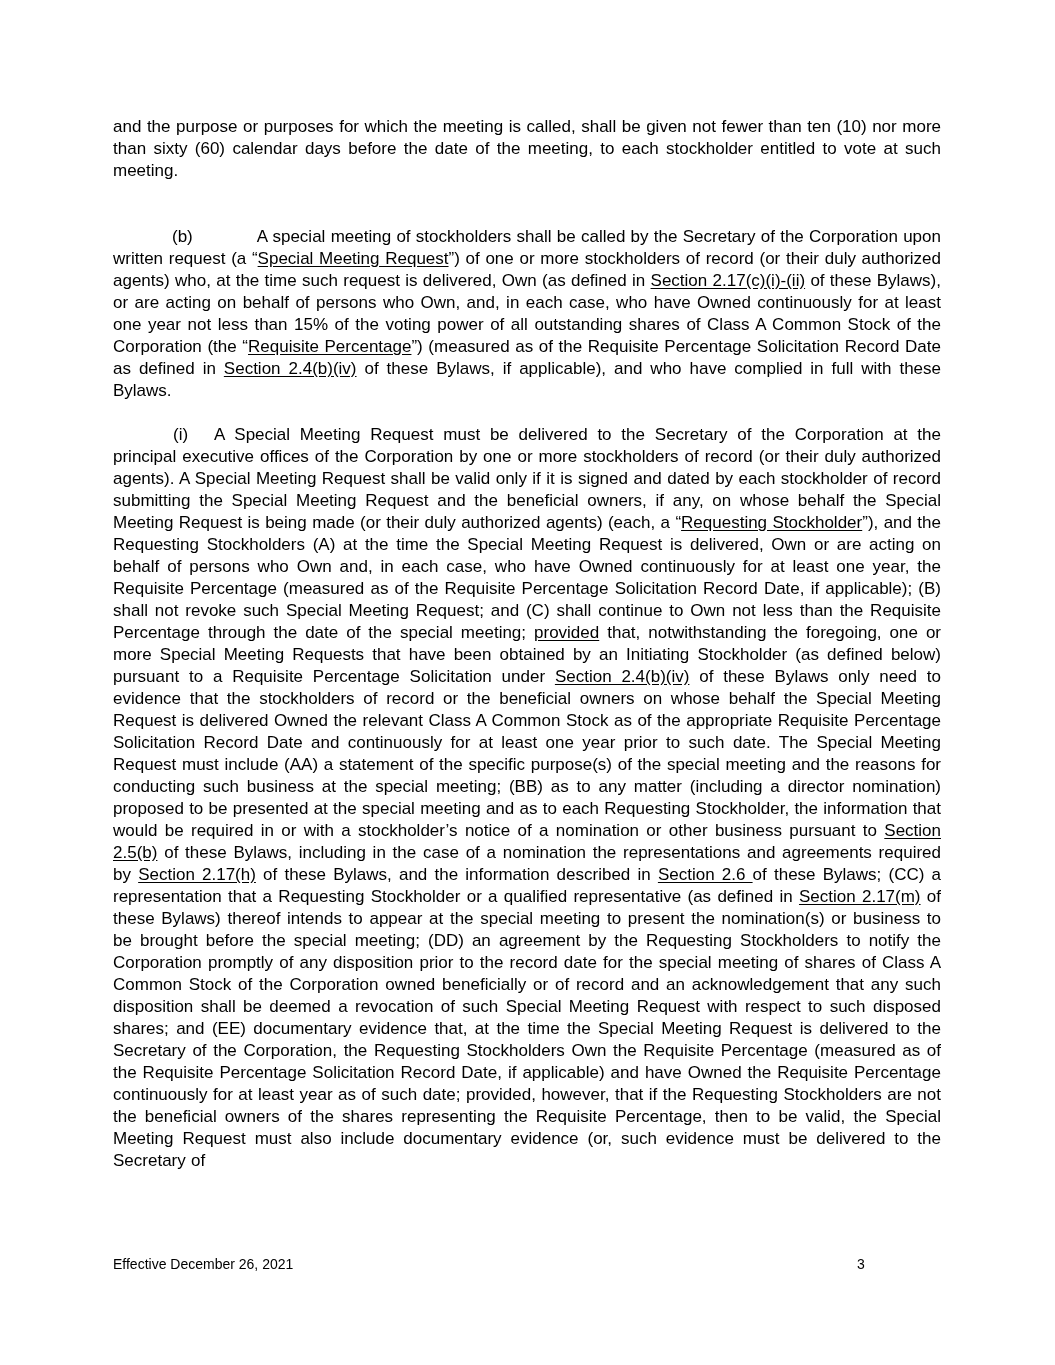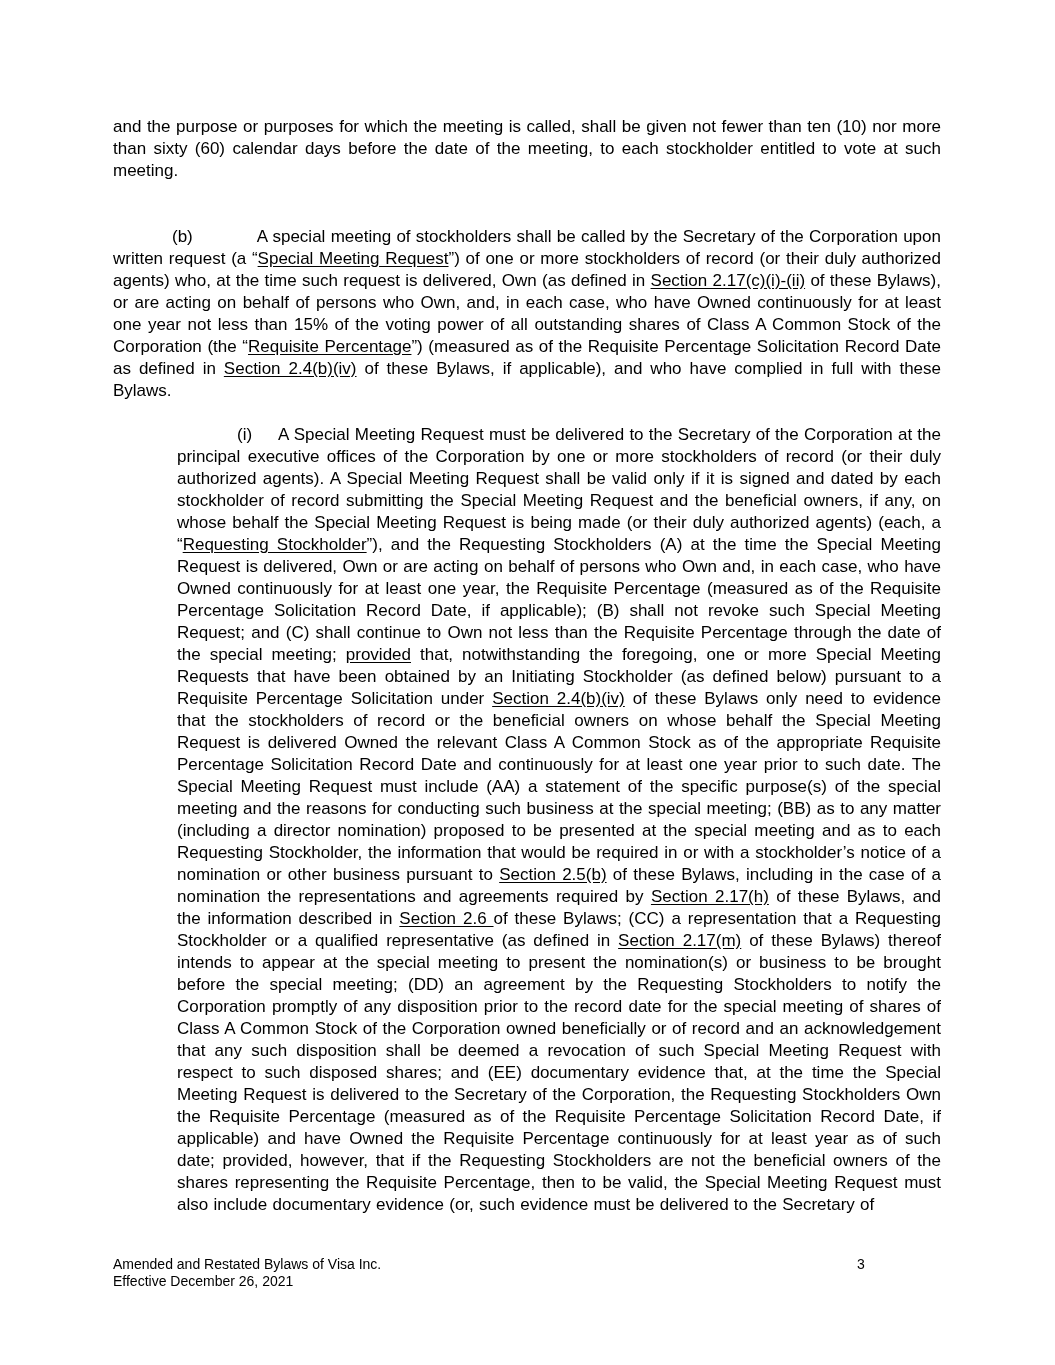--- a/index.html
+++ b/index.html
@@ -27,21 +27,21 @@
   }
   p.par {
     margin: 0 0 22px 0;
     font-size: 17px;
     line-height: 22px;
     text-align: justify;
     color: #000000;
     word-spacing: 0.5px;
   }
   p.first-indent { text-indent: 59px; margin-top: 44px; }
-  p.block-indent { margin-left: 64px; text-indent: 60px; }
+  p.block-indent { text-indent: 60px; }
   .tab { display: inline-block; }
   p.first-indent .tab { width: 64px; }
   p.block-indent .tab { width: 26px; }
   .uline { text-decoration: underline; text-underline-offset: 2px; }
   .footer {
     position: absolute;
     left: 113px;
     top: 1256px;
     width: 828px;
     font-size: 14px;
@@ -59,17 +59,16 @@
 </head>
 <body>
 
 <div class="page">
   <main class="content" id="paragraphs">
       <p class="par plain"><span>and the purpose or purposes for which the meeting is called, shall be given not fewer than ten (10) nor more than sixty (60) calendar days before the date of the meeting, to each stockholder entitled to vote at such meeting.</span></p>
       <p class="par first-indent"><span>(b)</span><span class="tab"></span><span>A special meeting of stockholders shall be called by the Secretary of the Corporation upon written request (a “</span><span class="uline">Special Meeting Request</span><span>”) of one or more stockholders of record (or their duly authorized agents) who, at the time such request is delivered, Own (as defined in </span><span class="uline">Section 2.17(c)(i)-(ii)</span><span> of these Bylaws), or are acting on behalf of persons who Own, and, in each case, who have Owned continuously for at least one year not less than 15% of the voting power of all outstanding shares of Class A Common Stock of the Corporation (the “</span><span class="uline">Requisite Percentage</span><span>”) (measured as of the Requisite Percentage Solicitation Record Date as defined in </span><span class="uline">Section 2.4(b)(iv)</span><span> of these Bylaws, if applicable), and who have complied in full with these Bylaws.</span></p>
       <p class="par block-indent"><span>(i)</span><span class="tab"></span><span>A Special Meeting Request must be delivered to the Secretary of the Corporation at the principal executive offices of the Corporation by one or more stockholders of record (or their duly authorized agents).  A Special Meeting Request shall be valid only if it is signed and dated by each stockholder of record submitting the Special Meeting Request and the beneficial owners, if any, on whose behalf the Special Meeting Request is being made (or their duly authorized agents) (each, a “</span><span class="uline">Requesting Stockholder</span><span>”), and the Requesting Stockholders (A) at the time the Special Meeting Request is delivered, Own or are acting on behalf of persons who Own and, in each case, who have Owned continuously for at least one year, the Requisite Percentage (measured as of the Requisite Percentage Solicitation Record Date, if applicable); (B) shall not revoke such Special Meeting Request; and (C) shall continue to Own not less than the Requisite Percentage through the date of the special meeting; </span><span class="uline">provided</span><span> that, notwithstanding the foregoing, one or more Special Meeting Requests that have been obtained by an Initiating Stockholder (as defined below) pursuant to a Requisite Percentage Solicitation under </span><span class="uline">Section 2.4(b)(iv)</span><span> of these Bylaws only need to evidence that the stockholders of record or the beneficial owners on whose behalf the Special Meeting Request is delivered Owned the relevant Class A Common Stock as of the appropriate Requisite Percentage Solicitation Record Date and continuously for at least one year prior to such date. The Special Meeting Request must include (AA) a statement of the specific purpose(s) of the special meeting and the reasons for conducting such business at the special meeting; (BB) as to any matter (including a director nomination) proposed to be presented at the special meeting and as to each Requesting Stockholder, the information that would be required in or with a stockholder’s notice of a nomination or other business pursuant to </span><span class="uline">Section 2.5(b)</span><span> of these Bylaws, including in the case of a nomination the representations and agreements required by </span><span class="uline">Section 2.17(h)</span><span> of these Bylaws, and the information described in </span><span class="uline">Section 2.6 </span><span>of these Bylaws; (CC) a representation that a Requesting Stockholder or a qualified representative (as defined in </span><span class="uline">Section 2.17(m)</span><span> of these Bylaws) thereof intends to appear at the special meeting to present the nomination(s) or business to be brought before the special meeting; (DD) an agreement by the Requesting Stockholders to notify the Corporation promptly of any disposition prior to the record date for the special meeting of shares of Class A Common Stock of the Corporation owned beneficially or of record and an acknowledgement that any such disposition shall be deemed a revocation of such Special Meeting Request with respect to such disposed shares; and (EE) documentary evidence that, at the time the Special Meeting Request is delivered to the Secretary of the Corporation, the Requesting Stockholders Own the Requisite Percentage (measured as of the Requisite Percentage Solicitation Record Date, if applicable) and have Owned the Requisite Percentage continuously for at least year as of such date; provided, however, that if the Requesting Stockholders are not the beneficial owners of the shares representing the Requisite Percentage, then to be valid, the Special Meeting Request must also include documentary evidence (or, such evidence must be delivered to the Secretary of</span></p>
     </main>
   <div class="footer">
-    <div>Amended and Restated Bylaws of Visa Inc.</div>
     <div>Effective December 26, 2021</div>
     <div class="page-number">3</div>
   </div>
 </div>
 
 </body></html>

